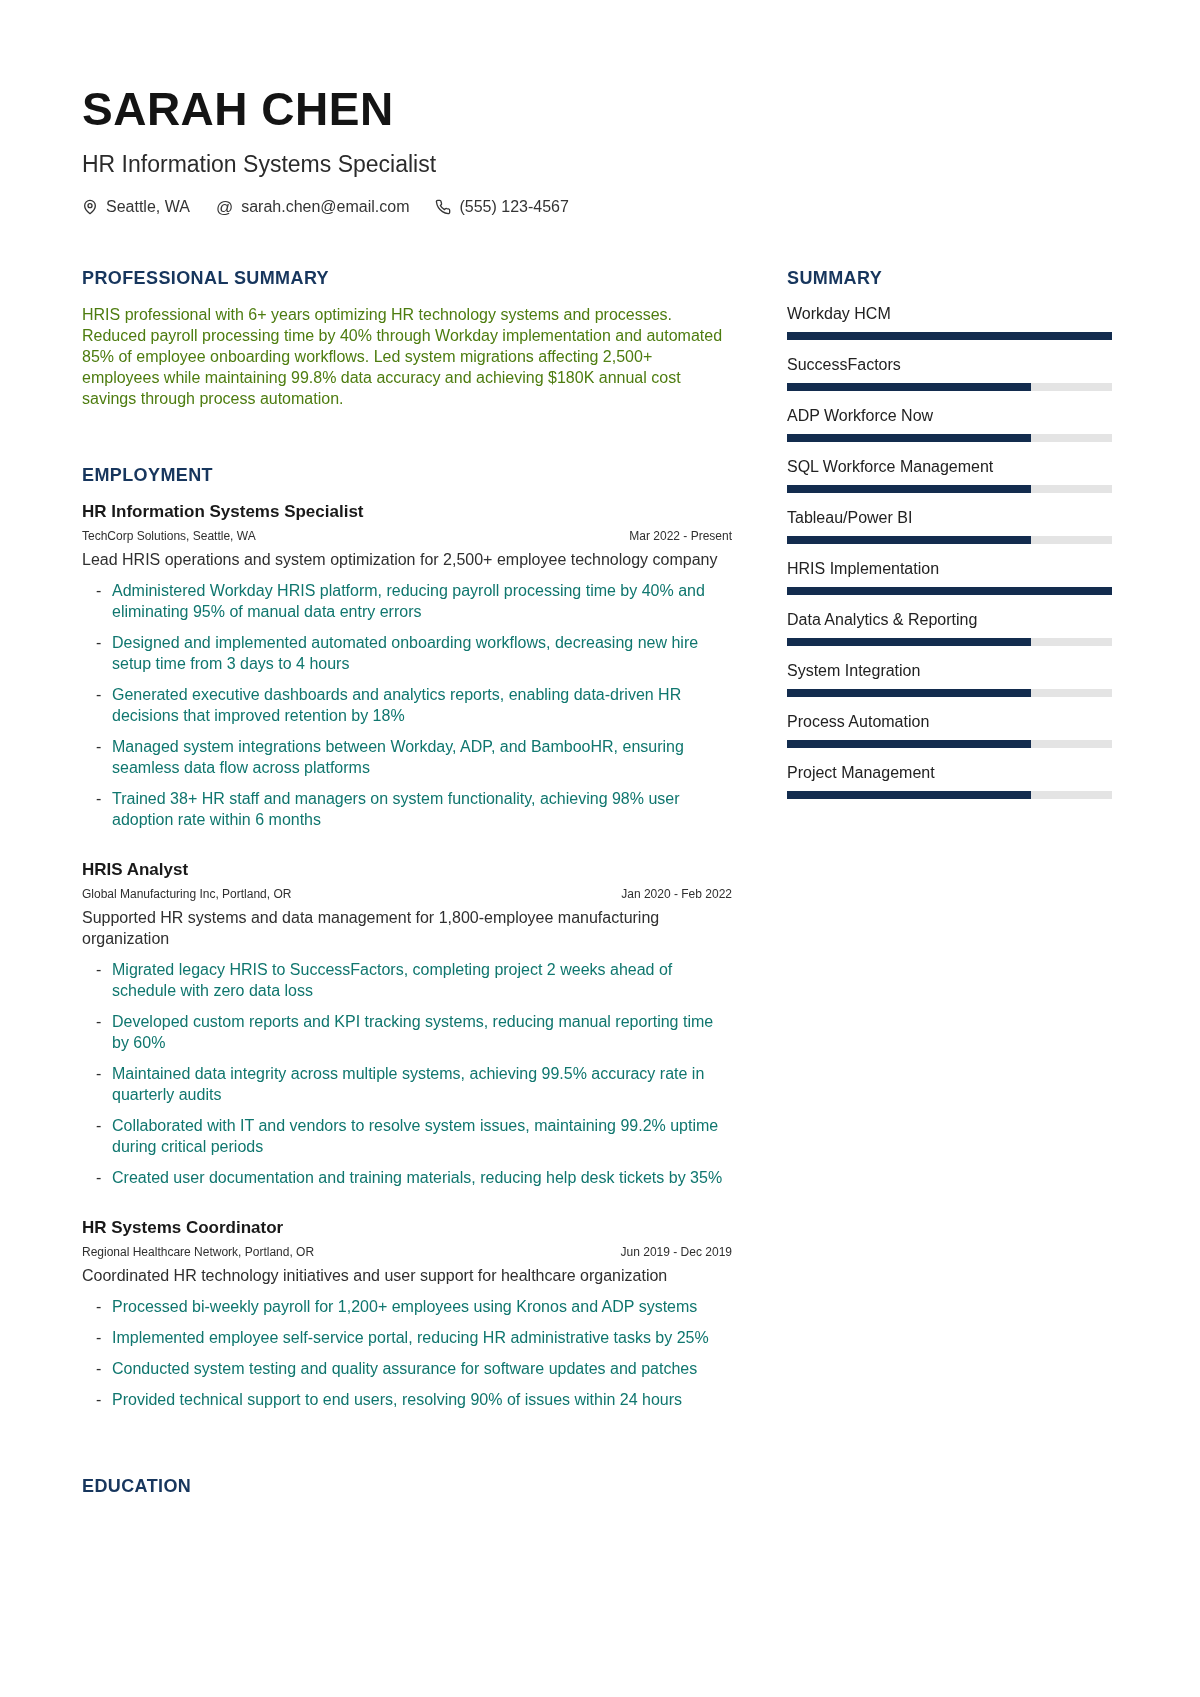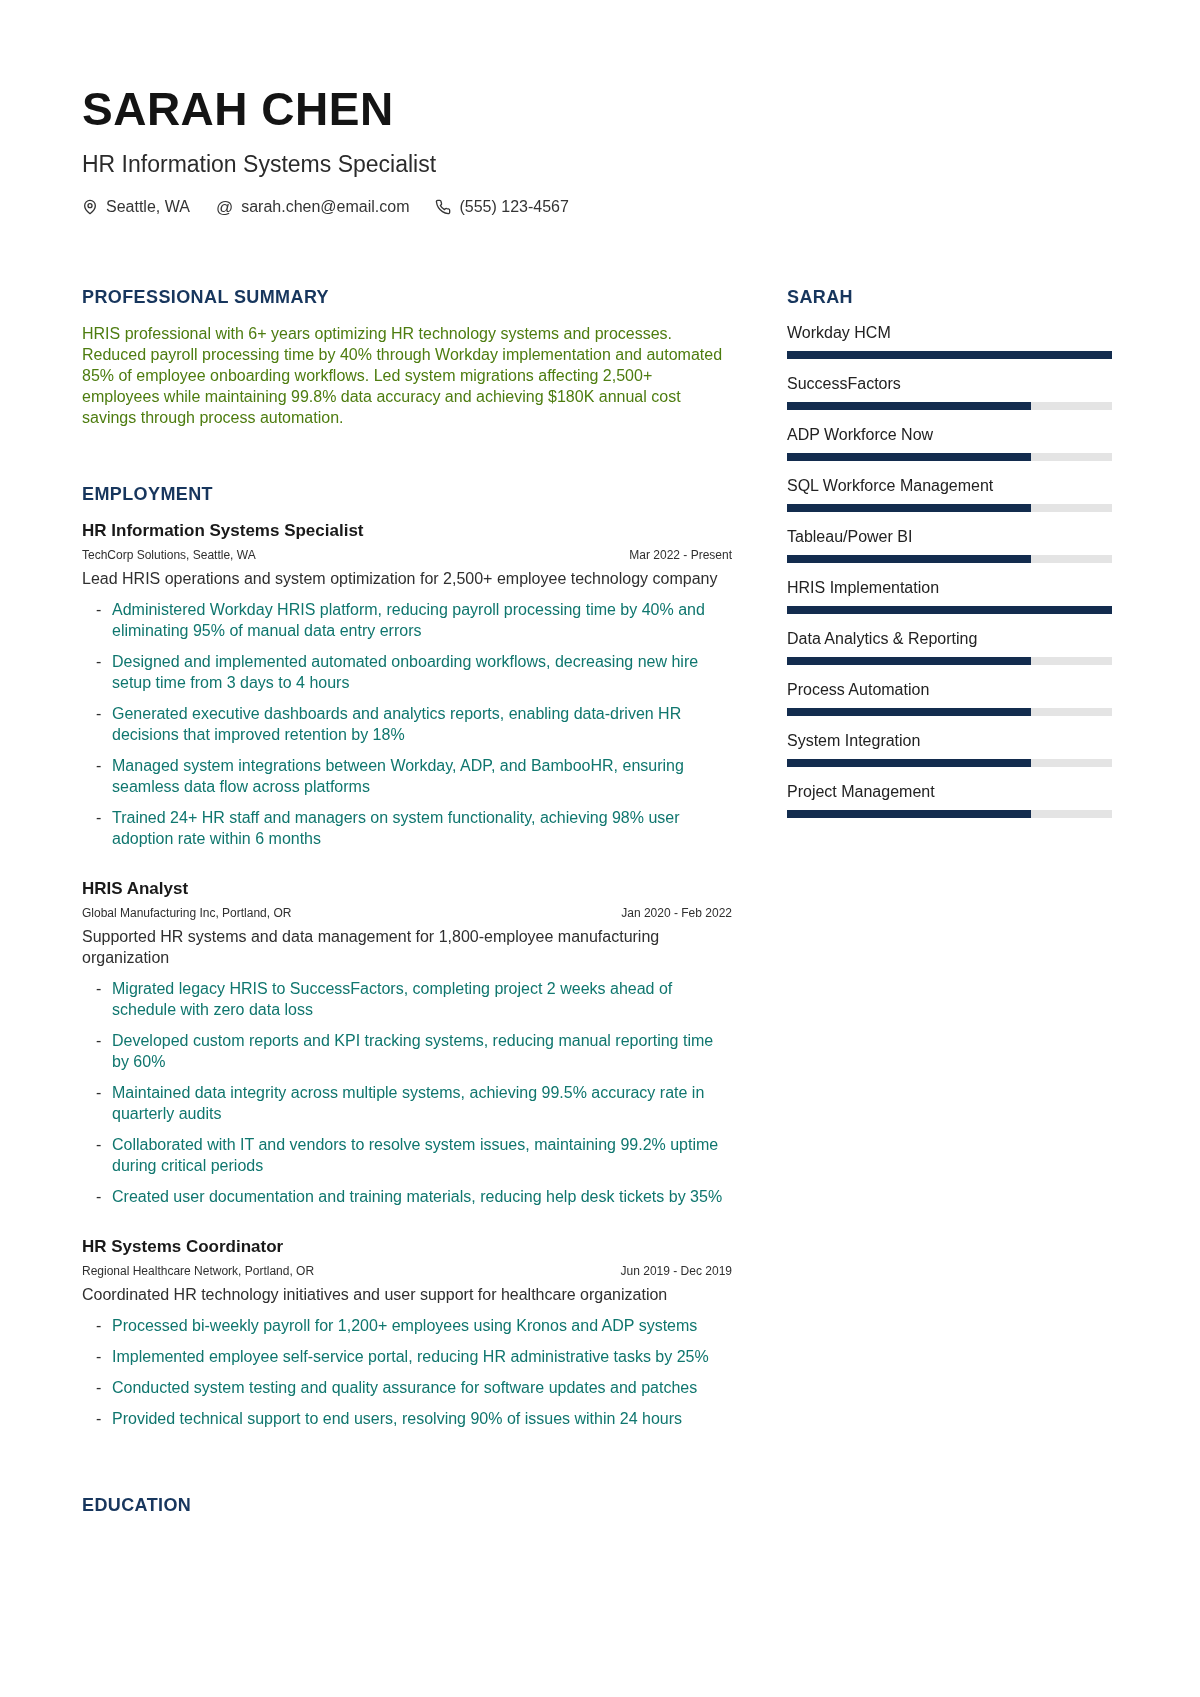--- a/index.html
+++ b/index.html
@@ -15,21 +15,21 @@
     letter-spacing: 0.5px; line-height: 1.05;
   }
   .job-title-main {
     font-size: 23px; font-weight: 400; color: #2b2b2b; margin-top: 18px;
   }
   .contact-row { display: flex; align-items: center; gap: 26px; margin-top: 20px; }
   .contact-item { display: flex; align-items: center; gap: 8px; font-size: 16px; color: #343434; }
   .contact-item svg { display: block; }
   .at-glyph { font-size: 17px; color: #343434; line-height: 1; }
   
-  .columns { display: flex; margin-top: 71px; }
+  .columns { display: flex; margin-top: 52px; }
   .main-col { width: 650px; flex: 0 0 650px; }
   .side-col { width: 325px; flex: 0 0 325px; margin-left: 55px; }
   
   .section-heading {
     font-size: 18px; font-weight: 700; color: #17365d; letter-spacing: 0.4px;
   }
   .summary-text { margin-top: 15px; font-size: 16px; line-height: 21px; color: #4d7c0f; }
   .section-employment { margin-top: 56px; }
   .section-education { margin-top: 66px; }
   
@@ -104,21 +104,21 @@
             <ul class="bullets">
 
                 <li>Administered Workday HRIS platform, reducing payroll processing time by 40% and eliminating 95% of manual data entry errors</li>
 
                 <li>Designed and implemented automated onboarding workflows, decreasing new hire setup time from 3 days to 4 hours</li>
 
                 <li>Generated executive dashboards and analytics reports, enabling data-driven HR decisions that improved retention by 18%</li>
 
                 <li>Managed system integrations between Workday, ADP, and BambooHR, ensuring seamless data flow across platforms</li>
 
-                <li>Trained 24+ HR staff and managers on system functionality, achieving 98% user adoption rate within 6 months</li>
+                <li>Trained 38+ HR staff and managers on system functionality, achieving 98% user adoption rate within 6 months</li>
               </ul>
           </div>
 
           <div class="job">
             <div class="job-title">HRIS Analyst</div>
             <div class="job-meta">
               <span>Global Manufacturing Inc, Portland, OR</span>
               <span class="job-dates">Jan 2020 - Feb 2022</span>
             </div>
             <div class="job-desc">Supported HR systems and data management for 1,800-employee manufacturing organization</div>
@@ -157,21 +157,21 @@
 
       </div>
 
       <div class="section-education">
         <div class="section-heading">EDUCATION</div>
       </div>
 
     </div>
 
     <div class="side-col">
-      <div class="section-heading">SARAH</div>
+      <div class="section-heading">SUMMARY</div>
 
         <div class="skill-item">
           <div class="skill-name">Workday HCM</div>
           <div class="skill-bar">
             <div class="skill-bar-fill" style="width: 100%;"></div>
           </div>
         </div>
 
         <div class="skill-item">
           <div class="skill-name">SuccessFactors</div>
@@ -209,28 +209,28 @@
         </div>
 
         <div class="skill-item">
           <div class="skill-name">Data Analytics &amp; Reporting</div>
           <div class="skill-bar">
             <div class="skill-bar-fill" style="width: 75%;"></div>
           </div>
         </div>
 
         <div class="skill-item">
+          <div class="skill-name">System Integration</div>
+          <div class="skill-bar">
+            <div class="skill-bar-fill" style="width: 75%;"></div>
+          </div>
+        </div>
+
+        <div class="skill-item">
           <div class="skill-name">Process Automation</div>
-          <div class="skill-bar">
-            <div class="skill-bar-fill" style="width: 75%;"></div>
-          </div>
-        </div>
-
-        <div class="skill-item">
-          <div class="skill-name">System Integration</div>
           <div class="skill-bar">
             <div class="skill-bar-fill" style="width: 75%;"></div>
           </div>
         </div>
 
         <div class="skill-item">
           <div class="skill-name">Project Management</div>
           <div class="skill-bar">
             <div class="skill-bar-fill" style="width: 75%;"></div>
           </div>

